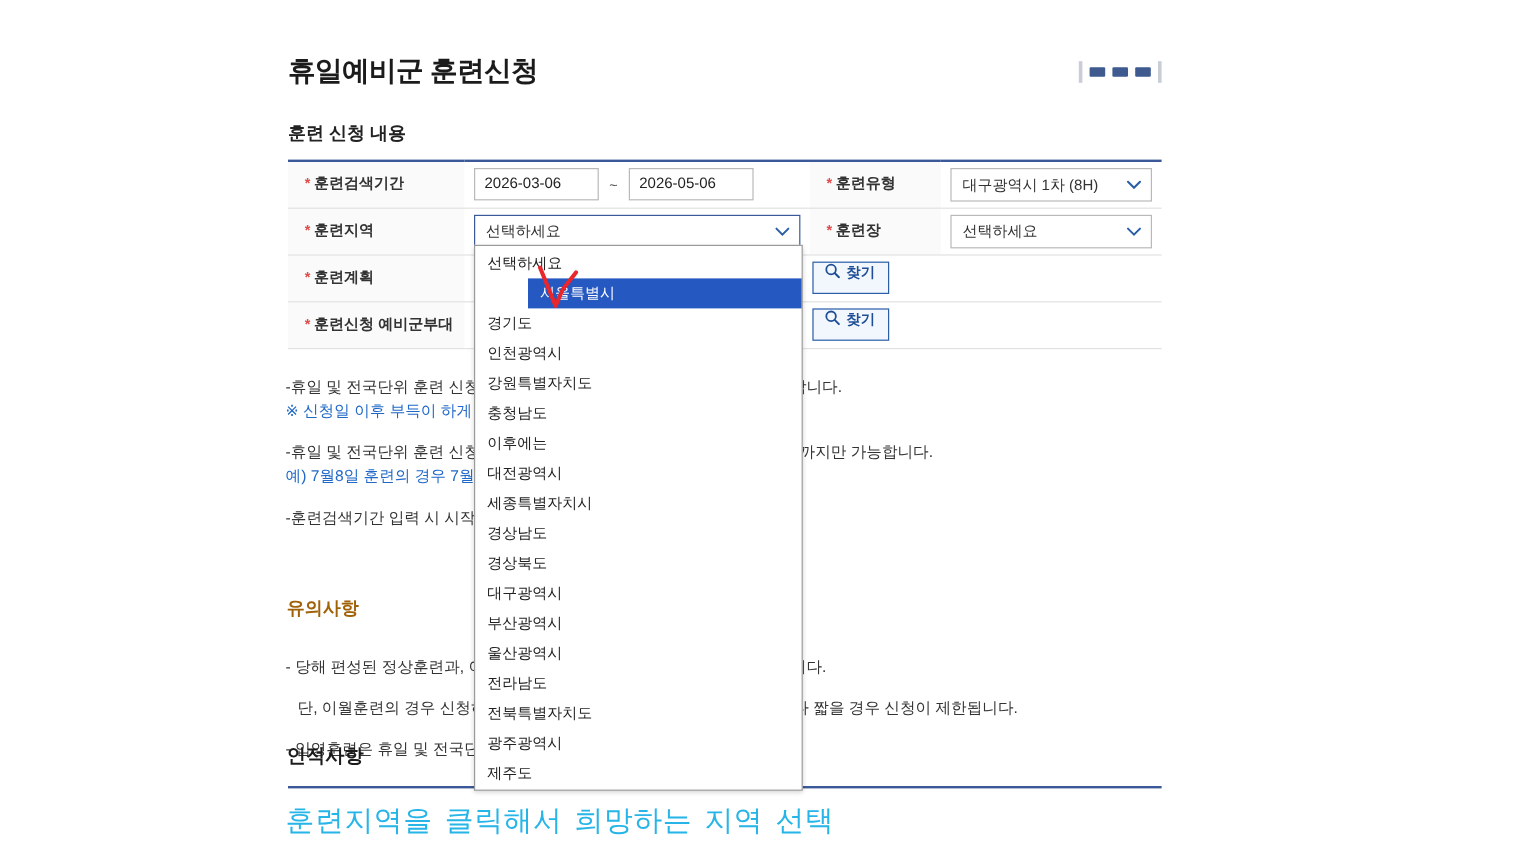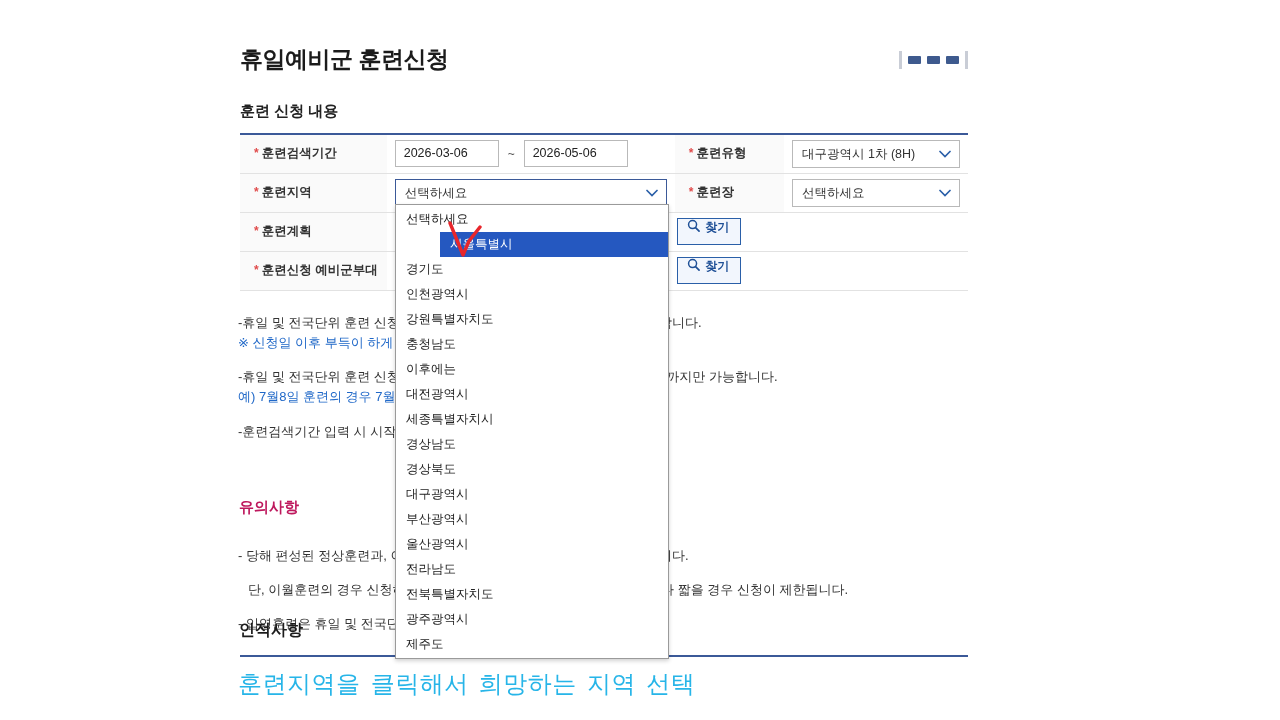--- a/index.html
+++ b/index.html
@@ -159,21 +159,21 @@
     font-size: 13px;
     color: #333;
     line-height: 1.55;
   }
   .notices p { margin: 0; }
   .gap { height: 14px; }
   .blue { color: #2068c8; }
   .sub-title {
     position: absolute;
     left: 239px;
-    font-size: 15px; font-weight: bold; color: #be185d;
+    font-size: 15px; font-weight: bold; color: #a16207;
   }
   .sub-title.t1 { top: 498px; }
   .black-title {
     position: absolute;
     left: 239px; top: 620px;
     font-size: 16px; font-weight: bold; color: #1b1b1b;
   }
   .notice-list {
     position: absolute;
     left: 238px; top: 532px;

